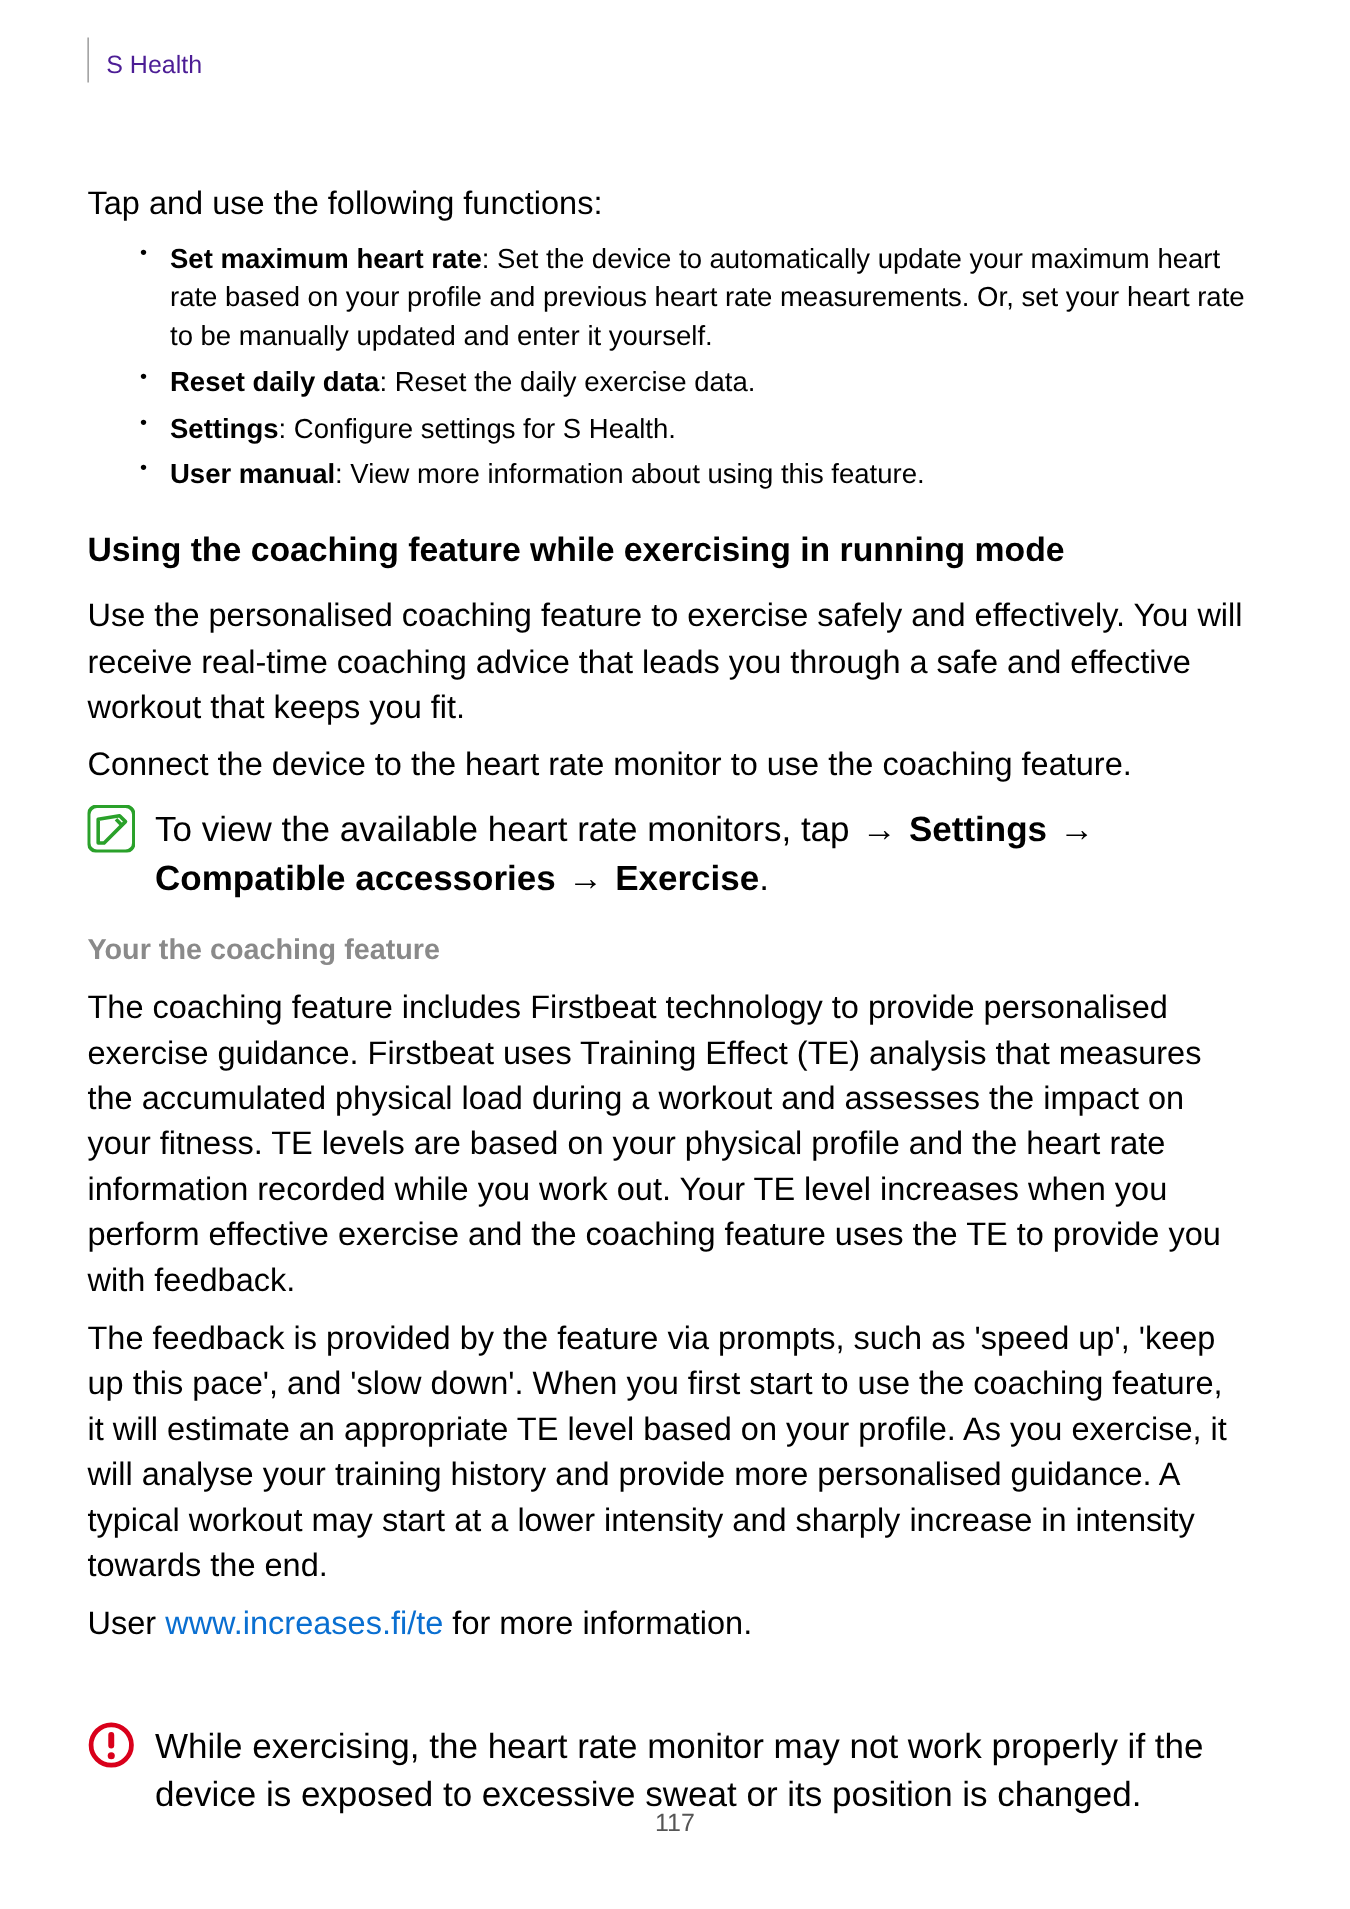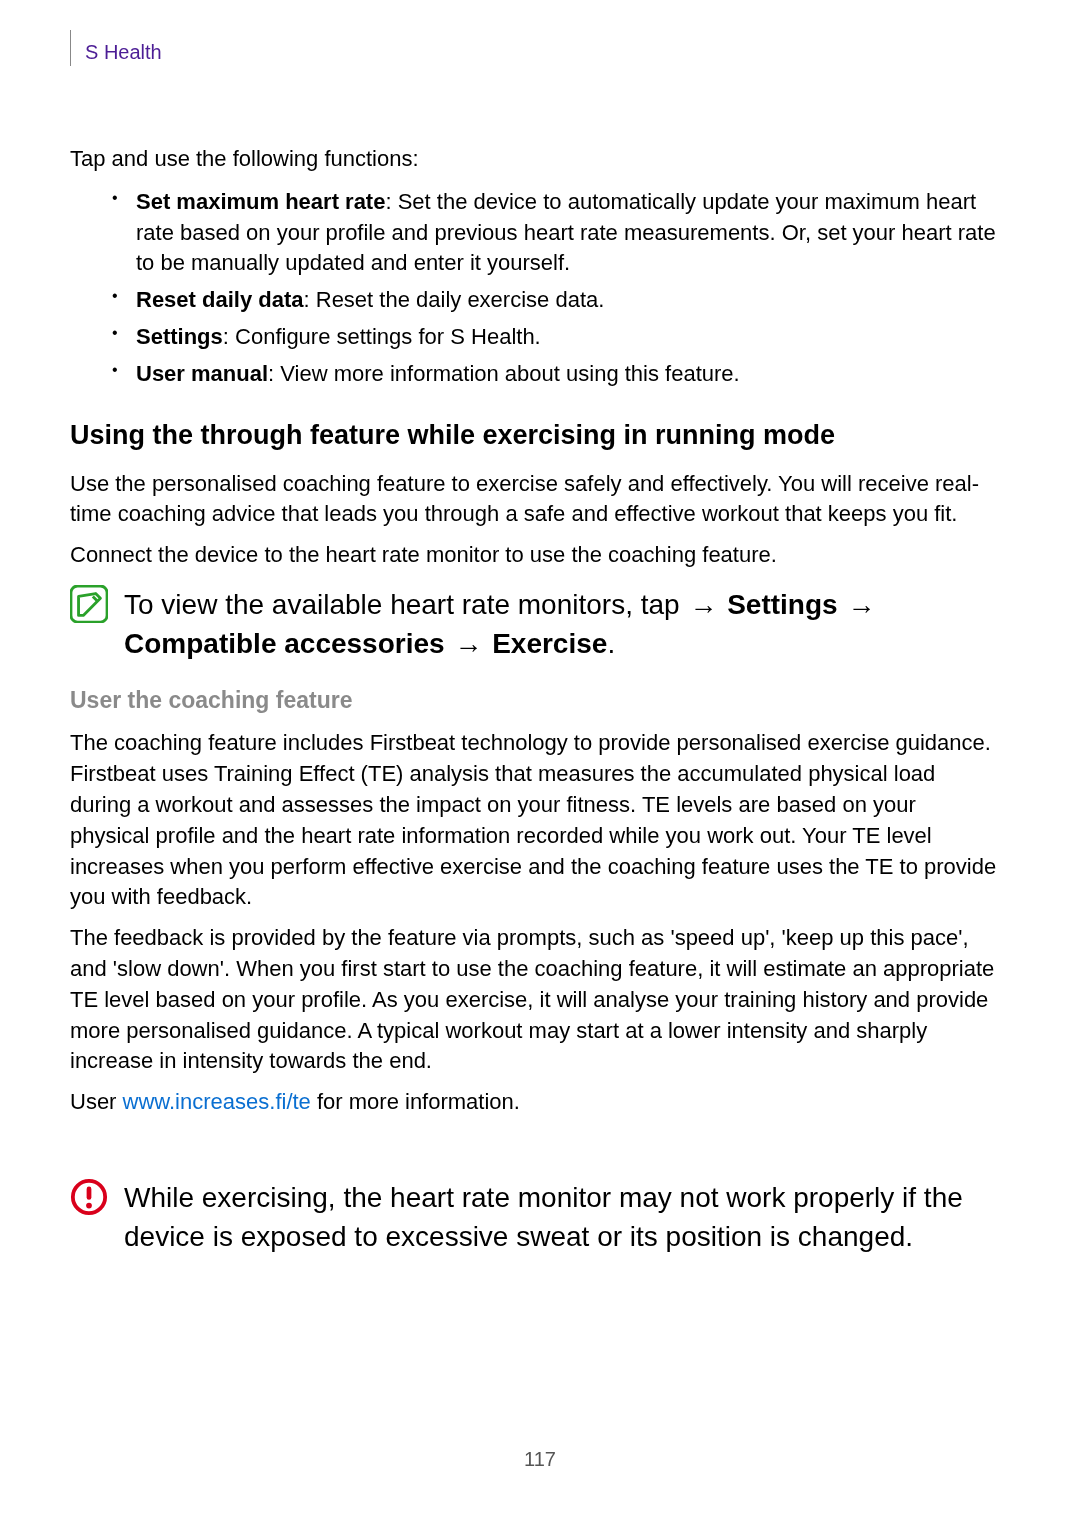--- a/index.html
+++ b/index.html
@@ -28,21 +28,21 @@
   }
   .header-bar {
     display: inline-block;
     width: 1px;
     height: 36px;
     background: #888;
     margin-right: 14px;
     margin-top: -8px;
   }
   .p {
-    font-size: 22px;
+    font-size: 26px;
     line-height: 1.4;
     margin: 0 12px 10px 0;
   }
   ul.funclist {
     list-style: none;
     margin: 12px 0 28px 0;
     padding: 0 0 0 42px;
   }
   ul.funclist li {
     position: relative;
@@ -118,21 +118,21 @@
       <span class="b">Reset daily data</span><span>: Reset the daily exercise data.</span>
     </li>
     <li>
       <span class="b">Settings</span><span>: Configure settings for S Health.</span>
     </li>
     <li>
       <span class="b">User manual</span><span>: View more information about using this feature.</span>
     </li>
   </ul>
 
-  <h2 class="section-title">Using the through feature while exercising in running mode</h2>
+  <h2 class="section-title">Using the coaching feature while exercising in running mode</h2>
 
   <p class="p">Use the personalised coaching feature to exercise safely and effectively. You will receive real-time coaching advice that leads you through a safe and effective workout that keeps you fit.</p>
   <p class="p">Connect the device to the heart rate monitor to use the coaching feature.</p>
 
   <div class="note-row">
     <span class="note-icon tip">
       <svg viewBox="0 0 40 40">
         <rect x="1" y="1" width="38" height="38" rx="7" ry="7" fill="none" stroke="#2aa12a" stroke-width="3"></rect>
         <path d="M9 12 L9 32 L14 32 L32 14 L27 9 Z" fill="none" stroke="#2aa12a" stroke-width="3" stroke-linejoin="round"></path>
         <line x1="24" y1="12" x2="29" y2="17" stroke="#2aa12a" stroke-width="3"></line>
@@ -141,21 +141,21 @@
     <div class="note-text">
       <span>To view the available heart rate monitors, tap   </span><span class="arrow">→</span>
       <span class="b">Settings</span>
       <span class="arrow">→</span>
       <span class="b">Compatible accessories</span>
       <span class="arrow">→</span>
       <span class="b">Exercise</span><span>.</span>
     </div>
   </div>
 
-  <h3 class="sub-title">User the coaching feature</h3>
+  <h3 class="sub-title">Your the coaching feature</h3>
 
   <p class="p">The coaching feature includes Firstbeat technology to provide personalised exercise guidance. Firstbeat uses Training Effect (TE) analysis that measures the accumulated physical load during a workout and assesses the impact on your fitness. TE levels are based on your physical profile and the heart rate information recorded while you work out. Your TE level increases when you perform effective exercise and the coaching feature uses the TE to provide you with feedback.</p>
   <p class="p">The feedback is provided by the feature via prompts, such as 'speed up', 'keep up this pace', and 'slow down'. When you first start to use the coaching feature, it will estimate an appropriate TE level based on your profile. As you exercise, it will analyse your training history and provide more personalised guidance. A typical workout may start at a lower intensity and sharply increase in intensity towards the end.</p>
   <p class="p">
     <span>User </span><span class="link">www.increases.fi/te</span><span> for more information.</span>
   </p>
 
   <div class="note-row" style="margin-top:60px;">
     <span class="note-icon warn">
       <svg viewBox="0 0 40 40">

